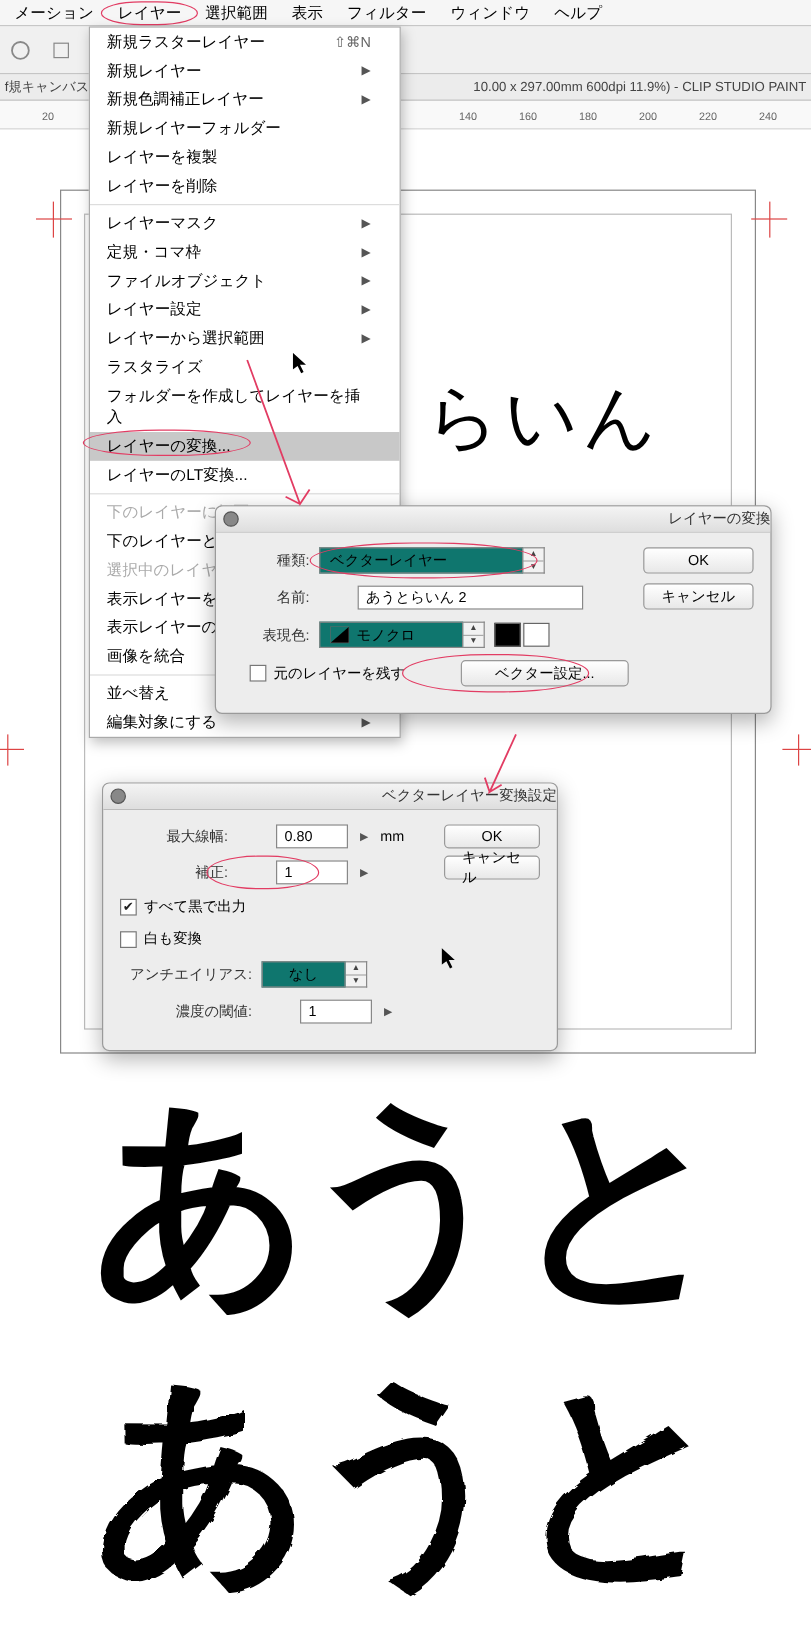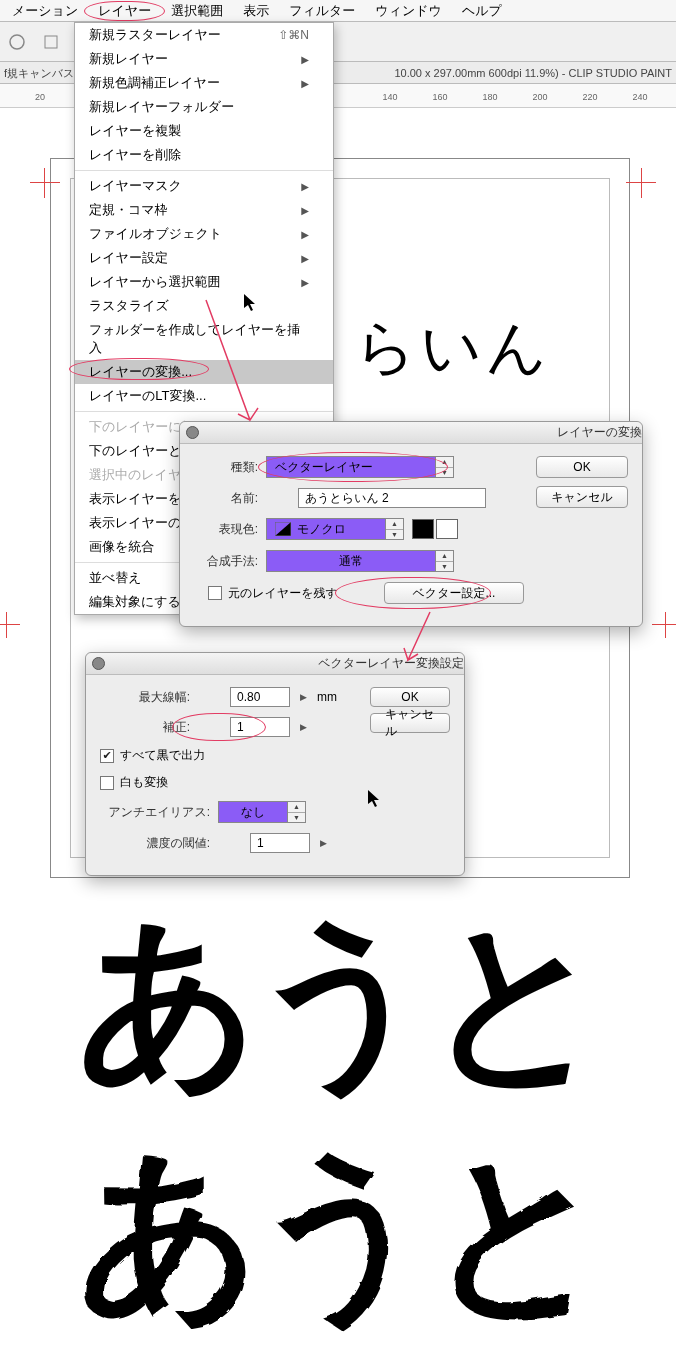--- a/index.html
+++ b/index.html
@@ -46,21 +46,21 @@
 
 .annot-line { position:absolute; stroke:#e23c63; stroke-width:1.5; fill:none; z-index:40; pointer-events:none; }
 
 
 .dlg { position:absolute; background:#ededed; border:1px solid #9a9a9a; border-radius:6px; box-shadow:0 6px 18px rgba(0,0,0,0.3); z-index:30; font-size:12px; }
 .dlg .titlebar2 { height:22px; background:linear-gradient(#f4f4f4,#dedede); border-bottom:1px solid #bbb; border-radius:6px 6px 0 0; display:flex; align-items:center; justify-content:flex-end; font-size:12px; color:#333; position:relative; }
 .dlg .closebtn { position:absolute; left:6px; top:4px; width:13px; height:13px; border-radius:50%; background:#888; border:1px solid #555; }
 .dlg .body { padding:12px 14px; }
 .row { display:flex; align-items:center; margin-bottom:10px; }
 .row .lbl { width:64px; text-align:right; margin-right:8px; color:#333; }
-.selbox { background:#8b5cf6; border:1px solid #888; height:22px; display:flex; align-items:center; padding:0 8px; font-size:12px; position:relative; }
+.selbox { background:#0f766e; border:1px solid #888; height:22px; display:flex; align-items:center; padding:0 8px; font-size:12px; position:relative; }
 .stepper { width:18px; height:22px; border:1px solid #888; border-left:none; background:#f2f2f2; display:flex; flex-direction:column; }
 .stepper div { flex:1; display:flex; align-items:center; justify-content:center; font-size:7px; color:#444; }
 .stepper div:first-child { border-bottom:1px solid #aaa; }
 .btn { background:linear-gradient(#fff,#e8e8e8); border:1px solid #999; border-radius:4px; height:22px; padding:0 14px; font-size:12px; display:flex; align-items:center; justify-content:center; min-width:80px; }
 .btn.small { min-width:60px; height:20px; }
 .swatch { width:22px; height:20px; border:1px solid #666; }
 .chk { width:14px; height:14px; border:1px solid #777; background:#fff; margin-right:6px; display:inline-flex; align-items:center; justify-content:center; font-size:11px; color:#222; }
 .txtfield { background:#fff; border:1px solid #888; height:20px; padding:0 6px; font-size:12px; display:flex; align-items:center;margin-left:32px; }
 .play { font-size:9px; color:#555; }
 
@@ -288,30 +288,20 @@
             <span>モノクロ</span>
           </div>
           <div class="stepper">
               <div>▲</div>
               <div>▼</div>
             </div>
           <div style="width:8px;"></div>
           <div class="swatch" style="background:#000;"></div>
           <div class="swatch" style="background:#fff; margin-left:2px;"></div>
         </div>
-        <div class="row">
-          <div class="lbl">合成手法:</div>
-          <div class="selbox" style="width:170px; justify-content:center;">
-              <span>通常</span>
-            </div>
-          <div class="stepper">
-              <div>▲</div>
-              <div>▼</div>
-            </div>
-        </div>
         <div class="row" style="margin-top:0;justify-content:space-between;">
           <div style="width:14px;"></div>
           <div class="chk"></div>
           <span>元のレイヤーを残す</span>
           <div style="flex:1;"></div>
           <div style="position:relative;padding-left:41px;">
             <div class="btn" style="min-width:140px;">
                 <span>ベクター設定...</span>
               </div>
             <div class="circ1" style="left:-8px; top:-5px; width:156px; height:32px;"></div>

